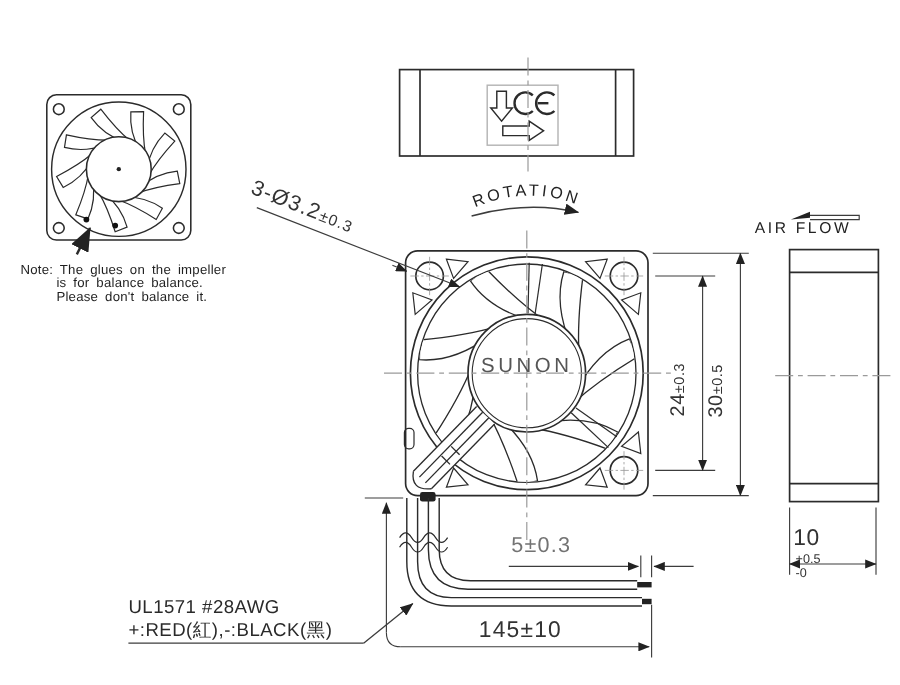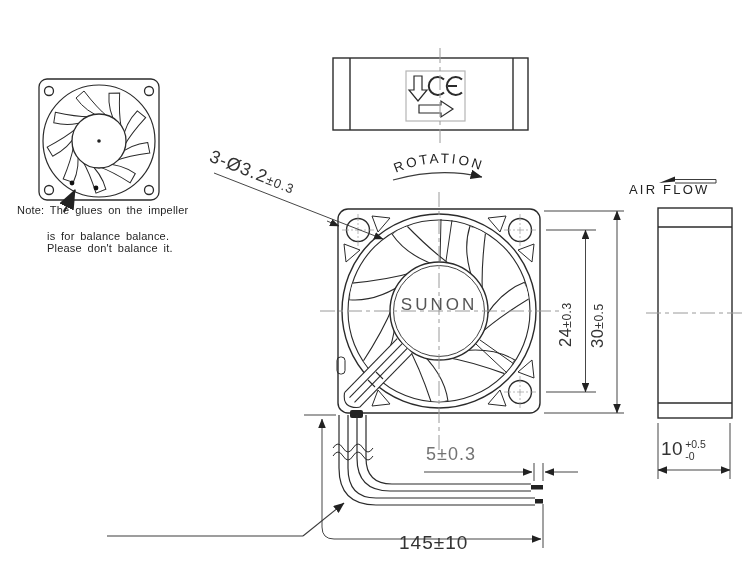--- a/index.html
+++ b/index.html
@@ -11,21 +11,21 @@
   .ul-line{font-size:15.5px;letter-spacing:.4px;color:#2a2a2a;}
   .dim{font-size:18px;letter-spacing:1px;color:#737373;}
   .rot-left{transform:rotate(-90deg);transform-origin:0 0;}
   .holes-label{font-size:18px;letter-spacing:1px;transform:rotate(21.5deg);transform-origin:0 0;color:#333;}
   .holes-label .tol{font-size:13px;}
   .vdim{font-size:16.5px;letter-spacing:.5px;color:#333;}
   .vdim .tol{font-size:12px;}
   .airflow{font-size:13px;letter-spacing:2.2px;color:#222;}
   .d10{display:flex;align-items:flex-start;font-size:19px;color:#333;letter-spacing:.5px;}
   .d10 .stack{display:flex;flex-direction:column;font-size:10.5px;line-height:1.1;margin-left:2px;margin-top:1px;letter-spacing:0;}
-  .d145{font-size:19px;letter-spacing:1px;color:#333;margin-top:17px;}
+  .d145{font-size:19px;letter-spacing:1px;color:#333;}
 </style>
 </head>
 <body>
 
 <div class="canvas">
 
 <svg width="750" height="571" viewBox="0 0 750 571">
   <defs>
     <marker id="ah" markerWidth="10" markerHeight="8" refX="9.5" refY="4" orient="auto">
       <path d="M0 0 L10 4 L0 8 Z" fill="#222"></path>
@@ -216,47 +216,49 @@
       <polyline points="675,179.5 716,179.5 716,183 675,183" stroke-width="1"></polyline>
     </g>
   </g>
 
   <text x="439" y="310" text-anchor="middle" font-size="17" letter-spacing="3" fill="#555" font-family="Liberation Sans, sans-serif">SUNON</text>
   <text font-size="13.5" letter-spacing="2.6" fill="#222" font-family="Liberation Sans, sans-serif">
     <textPath href="#ropath" startOffset="50%" text-anchor="middle">ROTATION</textPath>
   </text>
 </svg>
 
-<div class="txt note-line" style="left:17px;top:204px;">Note: The glues on the impeller</div>
+<div class="txt note-line" style="left:17px;top:219px;">Note: The glues on the impeller</div>
 <div class="txt note-line" style="left:47px;top:229.5px;">is for balance balance.</div>
 <div class="txt note-line" style="left:47px;top:241.5px;">Please don't balance it.</div>
 
 <div class="txt holes-label" style="left:214px;top:146px;">
   <span>3-Ø3.2</span><span class="tol">±0.3</span>
 </div>
 
 <div class="txt airflow" style="left:629px;top:155px;margin-top:27px;">AIR FLOW</div>
 
 <div class="txt vdim rot-left" style="left:556px;top:347px;">
   <span>24</span><span class="tol">±0.3</span>
 </div>
 <div class="txt vdim rot-left" style="left:588px;top:348px;">
   <span>30</span><span class="tol">±0.5</span>
 </div>
 
-<div class="txt d10" style="left:661px;top:438px;">
+<div class="txt d10" style="left:661px;top:438px;flex-direction:column;">
   <span>10</span>
   <span class="stack">
     <span>+0.5</span>
     <span>-0</span>
   </span>
 </div>
 
 <div class="txt dim" style="left:426px;top:444px;">
   <span>5</span><span>±0.3</span>
 </div>
 
 <div class="txt d145" style="left:399px;top:515px;">
   <span>145</span><span>±10</span>
 </div>
 
+<div class="txt ul-line" style="left:107px;top:498px;">UL1571  #28AWG</div>
+<div class="txt ul-line" style="left:107px;top:514.5px;">+:RED(紅),-:BLACK(黑)</div>
 
 </div>
 
 </body></html>

